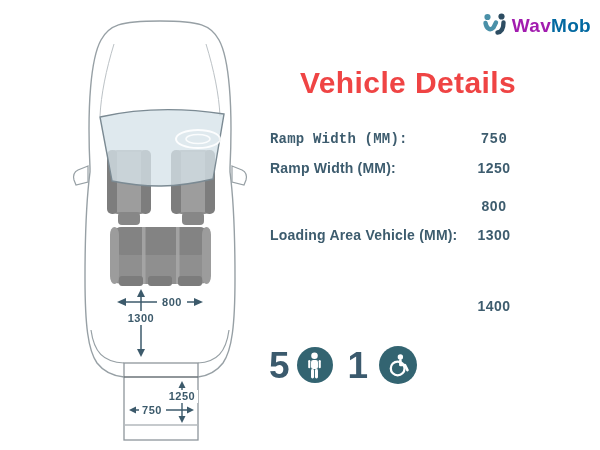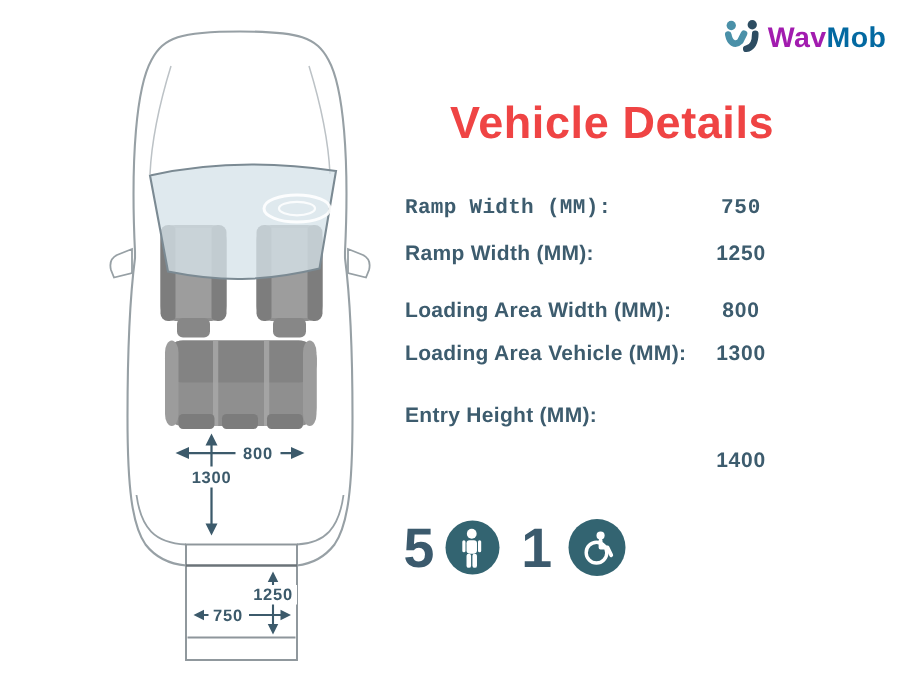--- a/index.html
+++ b/index.html
@@ -147,29 +147,27 @@
 
   <div class="spec-row r1">
     <span class="spec-label">Ramp Width (MM):</span>
     <span class="spec-value">750</span>
   </div>
   <div class="spec-row r2">
     <span class="spec-label">Ramp Width (MM):</span>
     <span class="spec-value">1250</span>
   </div>
   <div class="spec-row r3">
-    <span class="spec-label">Loading Area Width (MM):</span>
     <span class="spec-value">800</span>
   </div>
   <div class="spec-row r4">
     <span class="spec-label">Loading Area Vehicle (MM):</span>
     <span class="spec-value">1300</span>
   </div>
   <div class="spec-row r5">
-    <span class="spec-label">Entry Height (MM):</span>
   </div>
   <div class="spec-row r6">
     <span class="spec-value">1400</span>
   </div>
 
   <div class="capacity">
     <span class="cap-num">5</span>
     <span class="badge person">
       <svg width="23" height="27" viewBox="-10 -12 20 24" fill="#ffffff">
         <circle cx="0" cy="-8.6" r="2.9"></circle>

